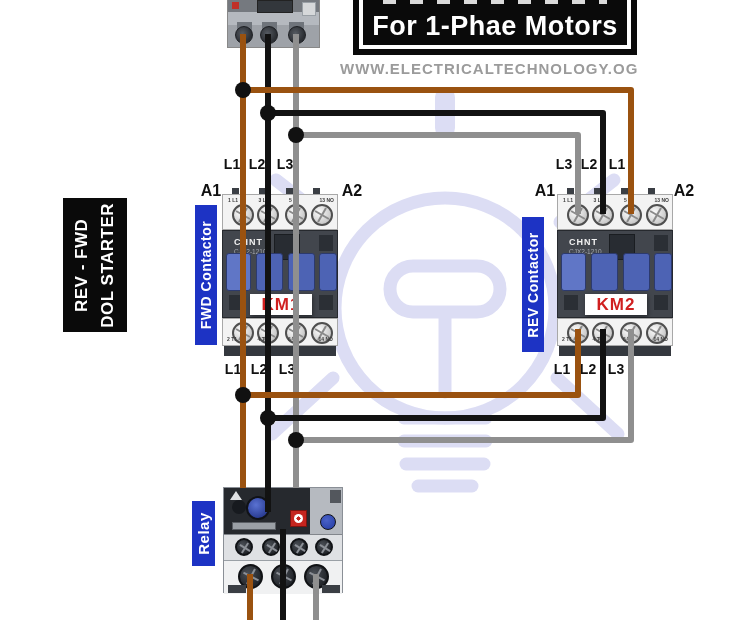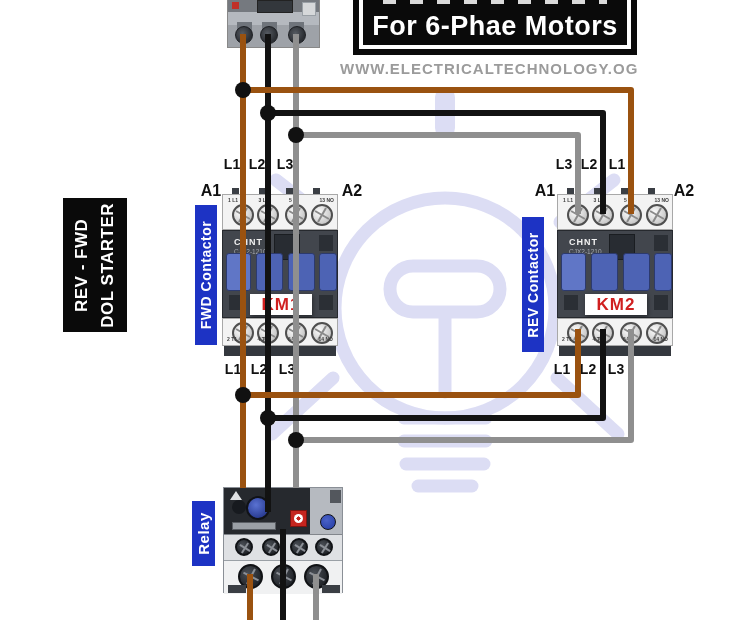--- a/index.html
+++ b/index.html
@@ -123,21 +123,21 @@
         <span class="bk-clamp" style="left:61px"></span>
       <span class="bk-term" style="left:7px"></span>
       <span class="bk-term" style="left:32px"></span>
       <span class="bk-term" style="left:60px"></span>
     </div>
   </div>
 
   <div class="abs titlebox">
     <div class="titleframe"></div>
     <div class="titlefrag"></div>
-    <div class="titletext">For 6-Phae Motors</div>
+    <div class="titletext">For 1-Phae Motors</div>
   </div>
   <div class="abs website">WWW.ELECTRICALTECHNOLOGY.OG</div>
 
   <div class="abs banner">
     <div class="rot">
       <div>REV - FWD</div>
       <div>DOL STARTER</div>
     </div>
   </div>
 

